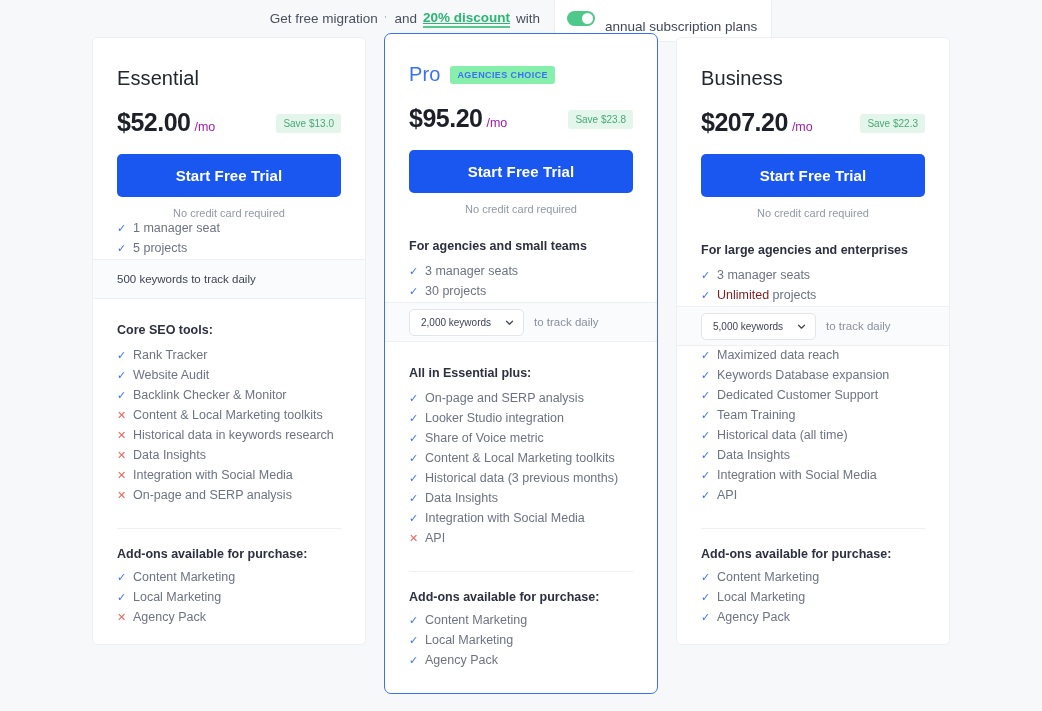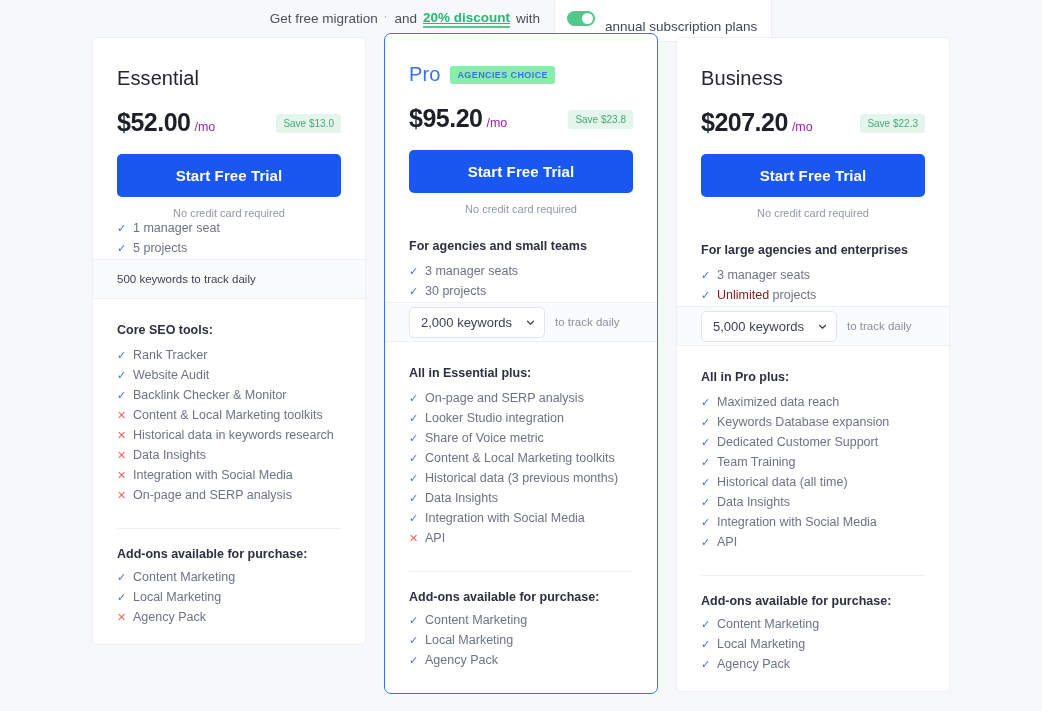--- a/index.html
+++ b/index.html
@@ -149,21 +149,21 @@
   }
   .kw-static { font-size: 11.5px; color: #3e4354; }
   .kw-select {
     display: flex; align-items: center; gap: 14px;
     background: #ffffff;
     border: 1px solid #e2e5ec;
     border-radius: 5px;
     padding: 7px 9px 7px 11px;
     cursor: pointer;
   }
-  .kw-select .val { font-size: 13px; color: #3e4354; white-space: nowrap; }
+  .kw-select .val { font-size: 10px; color: #3e4354; white-space: nowrap; }
   .kw-select .chev {
     width: 9px; height: 9px; flex: none;
     display: block;
   }
   .kw-after { font-size: 11.5px; color: #8a90a0; }
 
   .divider {
     border: none; border-top: 1px solid #eef0f4;
     margin: 22px 0 0 0;
   }
@@ -385,21 +385,20 @@
       <div class="kw-band">
         <div class="kw-select">
           <span class="val">5,000 keywords</span>
           <svg class="chev" viewBox="0 0 12 12">
             <path d="M2 4.3 L6 8.3 L10 4.3" fill="none" stroke="#3e4354" stroke-width="1.6" stroke-linecap="round" stroke-linejoin="round"></path>
           </svg>
         </div>
         <span class="kw-after">to track daily</span>
       </div>
       <div class="card-pad">
-        <div class="section-title">All in Pro plus:</div>
         <ul class="feat-list">
           <li class="feat">
             <span class="mark yes">✓</span>
             <span class="txt">Maximized data reach</span>
           </li>
           <li class="feat">
             <span class="mark yes">✓</span>
             <span class="txt">Keywords Database expansion</span>
           </li>
           <li class="feat">

